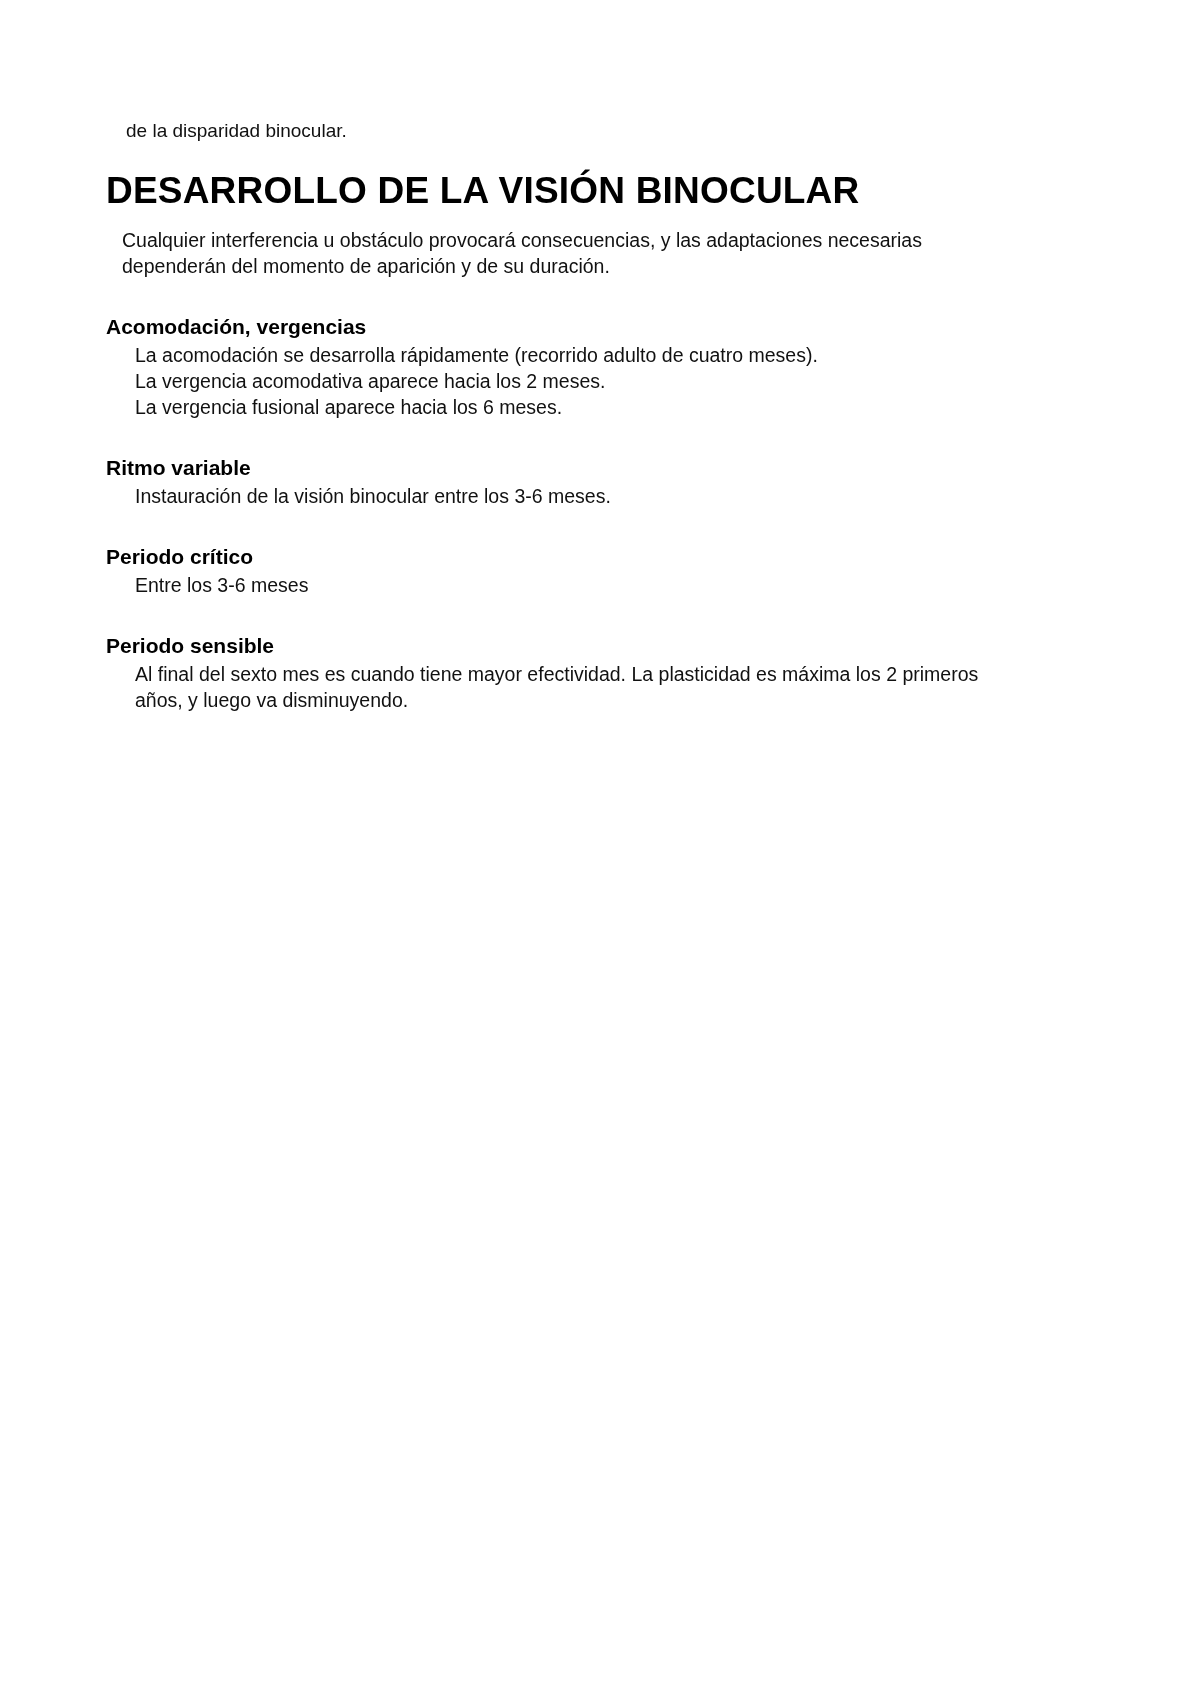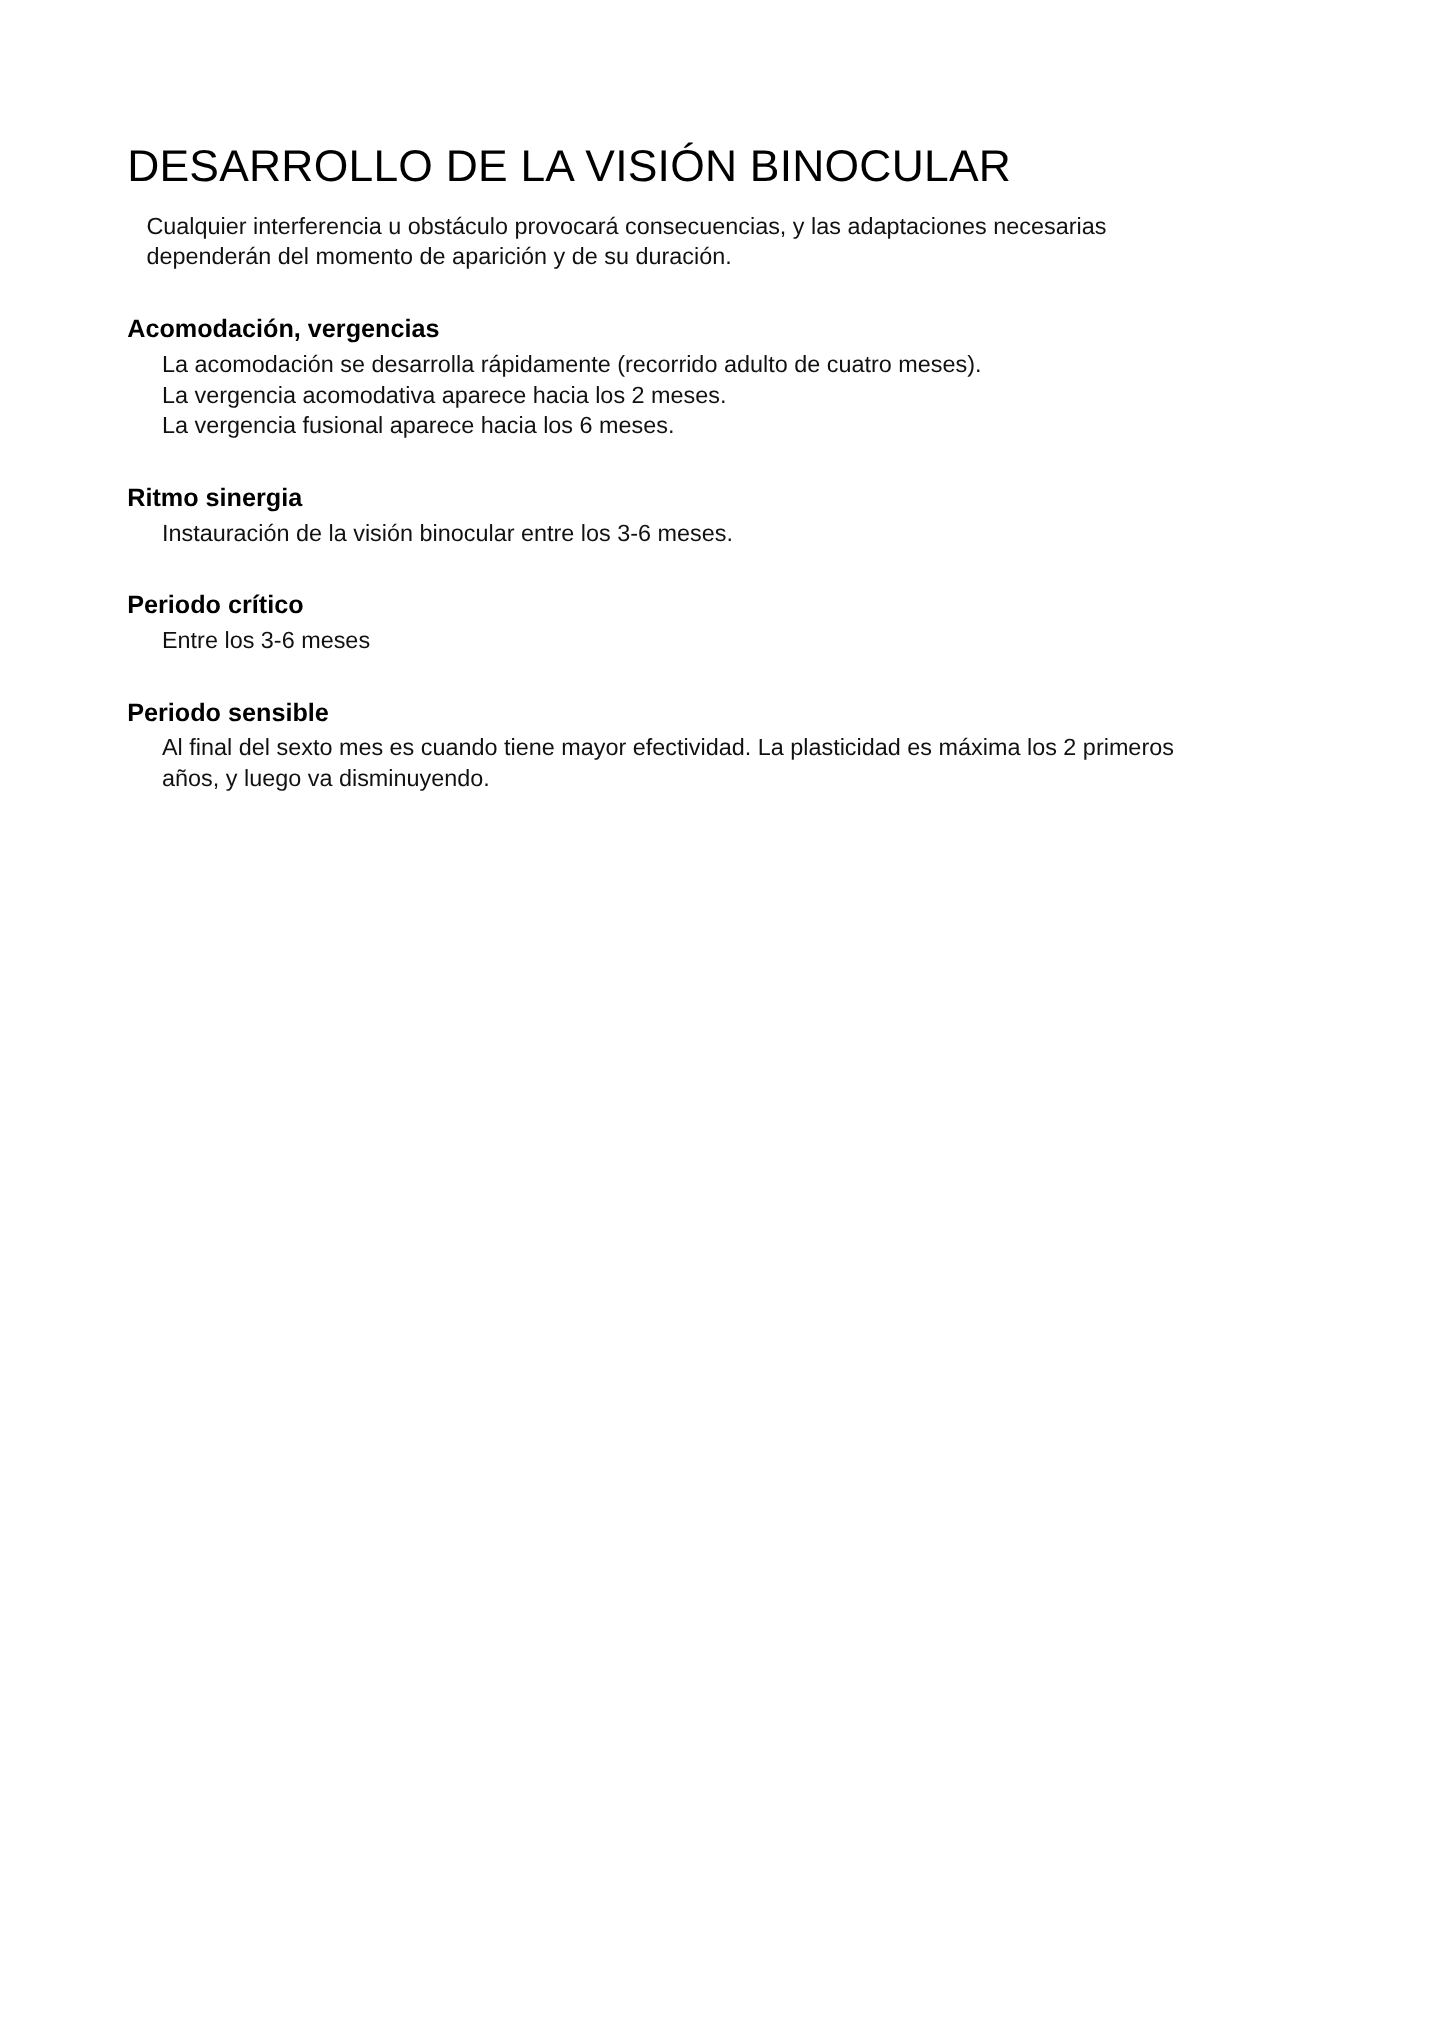--- a/index.html
+++ b/index.html
@@ -24,21 +24,21 @@
     width: 900px;
   }
   .lead-line {
     font-size: 19px;
     line-height: 1.35;
     margin: 0 0 26px 20px;
     color: #111111;
   }
   h1.doc-title {
     font-size: 37px;
-    font-weight: normal;
+    font-weight: bold;
     letter-spacing: 0.2px;
     margin: 0 0 6px 0;
     line-height: 1.15;
     color: #000000;
   }
   p.body-text {
     font-size: 19.5px;
     line-height: 1.33;
     margin: 16px;
     color: #111111;
@@ -59,33 +59,34 @@
   .lines div {
     margin: 0;
   }
 </style>
 </head>
 <body>
 
 <div class="page">
   <div class="content">
 
+    <p class="lead-line">de la disparidad binocular.</p>
 
     <h1 class="doc-title">DESARROLLO DE LA VISIÓN BINOCULAR</h1>
 
     <p class="body-text">Cualquier interferencia u obstáculo provocará consecuencias, y las adaptaciones necesarias dependerán del momento de aparición y de su duración.</p>
 
     <h2 class="section-title">Acomodación, vergencias</h2>
     <div class="lines">
       <div>La acomodación se desarrolla rápidamente (recorrido adulto de cuatro meses).</div>
       <div>La vergencia acomodativa aparece hacia los 2 meses.</div>
       <div>La vergencia fusional aparece hacia los 6 meses.</div>
     </div>
 
-    <h2 class="section-title">Ritmo sinergia</h2>
+    <h2 class="section-title">Ritmo variable</h2>
     <div class="lines">
       <div>Instauración de la visión binocular entre los 3-6 meses.</div>
     </div>
 
     <h2 class="section-title">Periodo crítico</h2>
     <div class="lines">
       <div>Entre los 3-6 meses</div>
     </div>
 
     <h2 class="section-title">Periodo sensible</h2>

